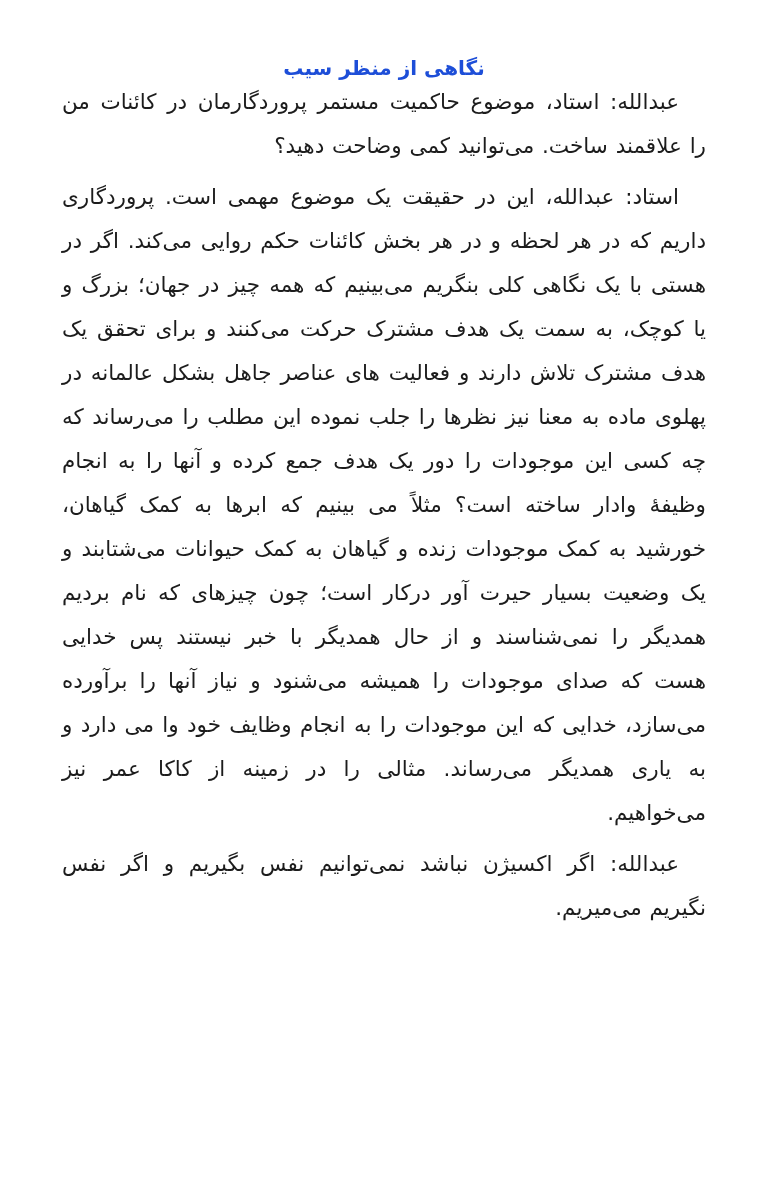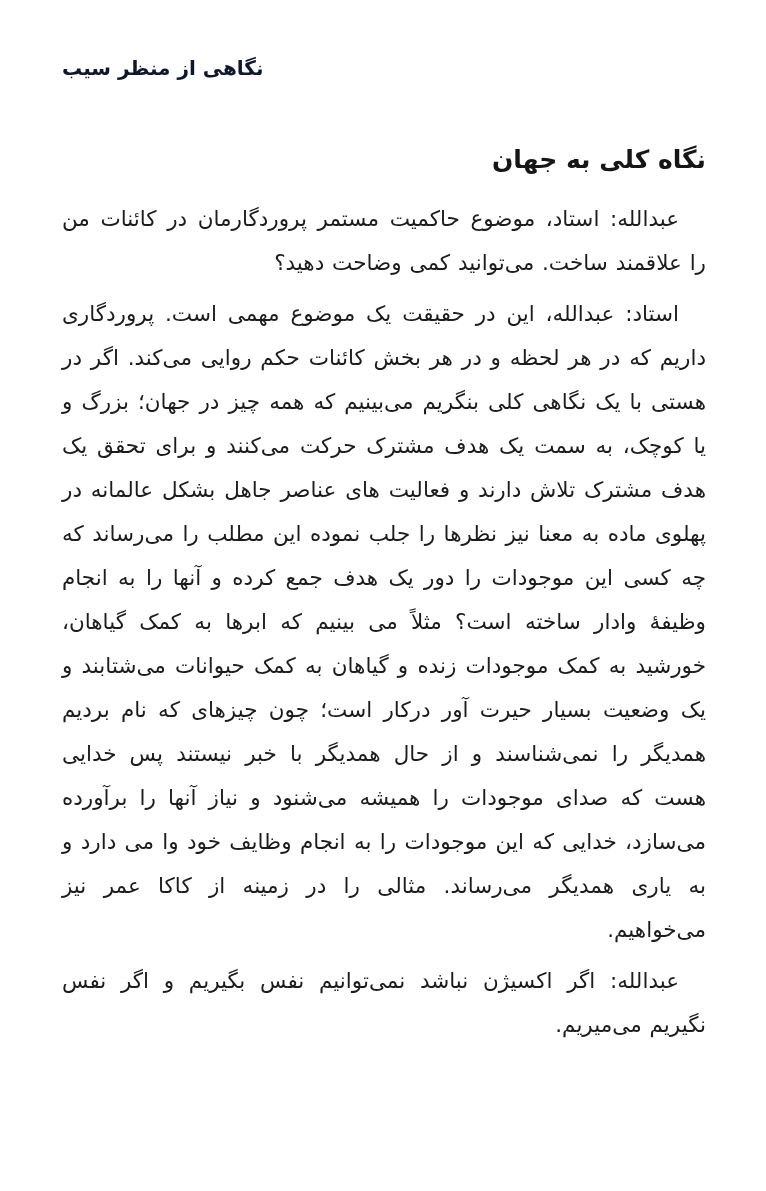--- a/index.html
+++ b/index.html
@@ -16,24 +16,24 @@
   }
   .page {
     width: 766px;
     height: 1191px;
     padding: 0 60px 0 62px;
     direction: rtl;
     position: relative;
   }
   .running-header {
     padding-top: 56px;
-    text-align: left;
+    text-align: center;
     font-size: 20px;
     font-weight: bold;
-    color: #0f172a;
+    color: #1d4ed8;
     letter-spacing: 0.5px;
   }
   .section-title {
     margin: 64px 0 20px 0;
     text-align: right;
     font-size: 25px;
     font-weight: bold;
     color: #161616;
     line-height: 1.3;
   }
@@ -49,21 +49,20 @@
 </style>
 </head>
 <body>
 
 <div class="page">
 
   <div class="running-header">نگاهی از منظر سیب</div>
 
   <main>
 
-    <h1 class="section-title">نگاه کلی به جهان</h1>
 
     <div class="body-text">
       <p>عبدالله: استاد، موضوع حاکمیت مستمر پروردگارمان در کائنات من را علاقمند ساخت. می‌توانید کمی وضاحت دهید؟</p>
       <p>استاد: عبدالله، این در حقیقت یک موضوع مهمی است. پروردگاری داریم که در هر لحظه و در هر بخش کائنات حکم روایی می‌کند. اگر در هستی با یک نگاهی کلی بنگریم می‌بینیم که همه چیز در جهان؛ بزرگ و یا کوچک، به سمت یک هدف مشترک حرکت می‌کنند و برای تحقق یک هدف مشترک تلاش دارند و فعالیت های عناصر جاهل بشکل عالمانه در پهلوی ماده به معنا نیز نظرها را جلب نموده این مطلب را می‌رساند که چه کسی این موجودات را دور یک هدف جمع کرده و آنها را به انجام وظیفهٔ وادار ساخته است؟ مثلاً می بینیم که ابرها به کمک گیاهان، خورشید به کمک موجودات زنده و گیاهان به کمک حیوانات می‌شتابند و یک وضعیت بسیار حیرت آور درکار است؛ چون چیزهای که نام بردیم همدیگر را نمی‌شناسند و از حال همدیگر با خبر نیستند پس خدایی هست که صدای موجودات را همیشه می‌شنود و نیاز آنها را برآورده می‌سازد، خدایی که این موجودات را به انجام وظایف خود وا می دارد و به یاری همدیگر می‌رساند. مثالی را در زمینه از کاکا عمر نیز می‌خواهیم.</p>
       <p>عبدالله: اگر اکسیژن نباشد نمی‌توانیم نفس بگیریم و اگر نفس نگیریم می‌میریم.</p>
 
     </div>
 
   </main>
 

